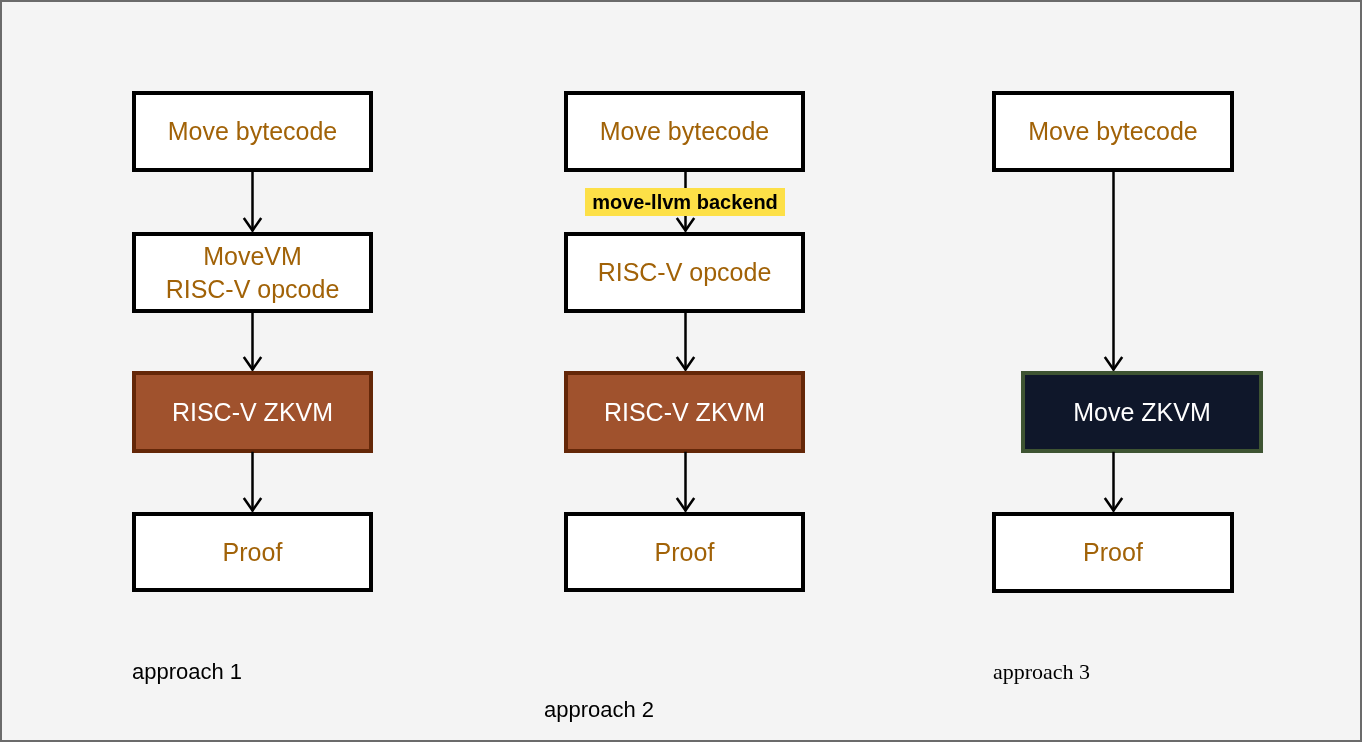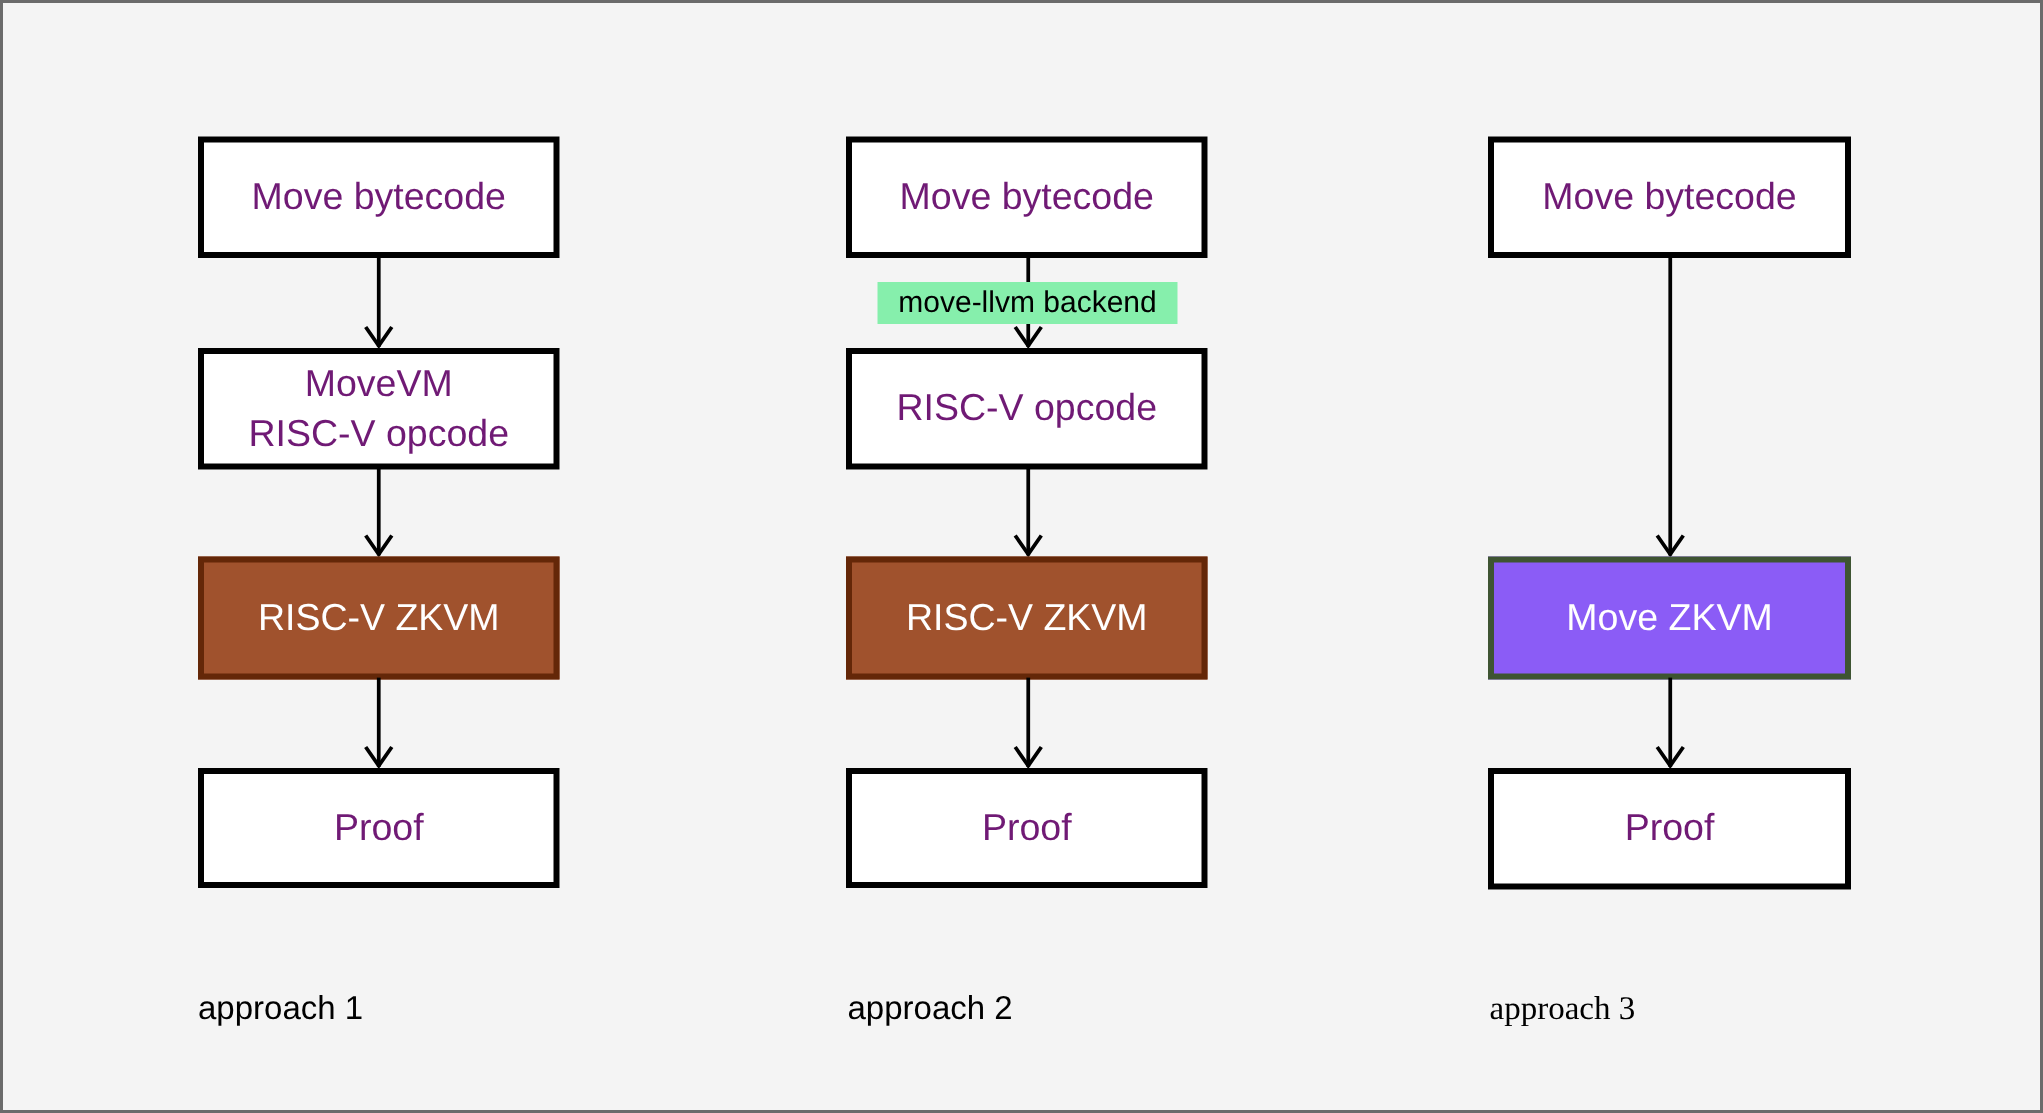--- a/index.html
+++ b/index.html
@@ -13,21 +13,21 @@
     font-family: "Liberation Sans", "DejaVu Sans", sans-serif;
     overflow: hidden;
   }
   .node {
     position: absolute;
     width: 241px;
     height: 81px;
     box-sizing: border-box;
     background: #ffffff;
     border: 4px solid #000000;
-    color: #701a75;
+    color: #a16207;
     display: flex;
     flex-direction: column;
     align-items: center;
     justify-content: center;
     font-size: 25px;
     line-height: 1.3;
     text-align: center;
     white-space: nowrap;
   }
   .node .line { display: block; }
@@ -35,27 +35,28 @@
   .arrow line, .arrow polyline {
     stroke: #000000;
     stroke-width: 2.5;
     fill: none;
     stroke-linecap: square;
   }
   .edge-label {
     position: absolute;
     width: 200px;
     height: 28px;
-    background: #86efac;
+    background: #fde047;
     color: #000000;
     font-size: 20px;
     display: flex;
     align-items: center;
     justify-content: center;
     white-space: nowrap;
+    font-weight: bold;
   }
   .caption {
     position: absolute;
     width: 240px;
     top: 657px;
     color: #000000;
     font-size: 22px;
     line-height: 26px;
   }
 </style>
@@ -124,32 +125,32 @@
 
   <svg class="arrow" style="left:671px; top:451px;" width="25" height="59">
     <line x1="12.5" y1="0" x2="12.5" y2="57"></line>
     <polyline points="4.5,46 12.5,57.5 20.5,46"></polyline>
   </svg>
 
   <div class="node" style="left:562px; top:510px; height:80px;">
     <span class="line">Proof</span>
   </div>
 
-  <div class="caption" style="left:563px;">approach 2</div>
+  <div class="caption" style="left:542px;margin-top:38px;">approach 2</div>
 
   <div class="node" style="left:990px; top:89px; width:242px;">
     <span class="line">Move bytecode</span>
   </div>
 
   <svg class="arrow" style="left:1099px; top:170px;" width="25" height="199">
     <line x1="12.5" y1="0" x2="12.5" y2="197"></line>
     <polyline points="4.5,186 12.5,197.5 20.5,186"></polyline>
   </svg>
 
-  <div class="node" style="left: 990px; top: 369px; width: 242px; height: 82px; background-color: #8b5cf6; border-color: rgb(62, 84, 50); color: rgb(255, 255, 255);">
+  <div class="node" style="left: 1019px; top: 369px; width: 242px; height: 82px; background-color: #0f172a; border-color: rgb(62, 84, 50); color: rgb(255, 255, 255);">
     <span class="line">Move ZKVM</span>
   </div>
 
   <svg class="arrow" style="left:1099px; top:451px;" width="25" height="59">
     <line x1="12.5" y1="0" x2="12.5" y2="57"></line>
     <polyline points="4.5,46 12.5,57.5 20.5,46"></polyline>
   </svg>
 
   <div class="node" style="left:990px; top:510px; width:242px; height:81px;">
     <span class="line">Proof</span>

